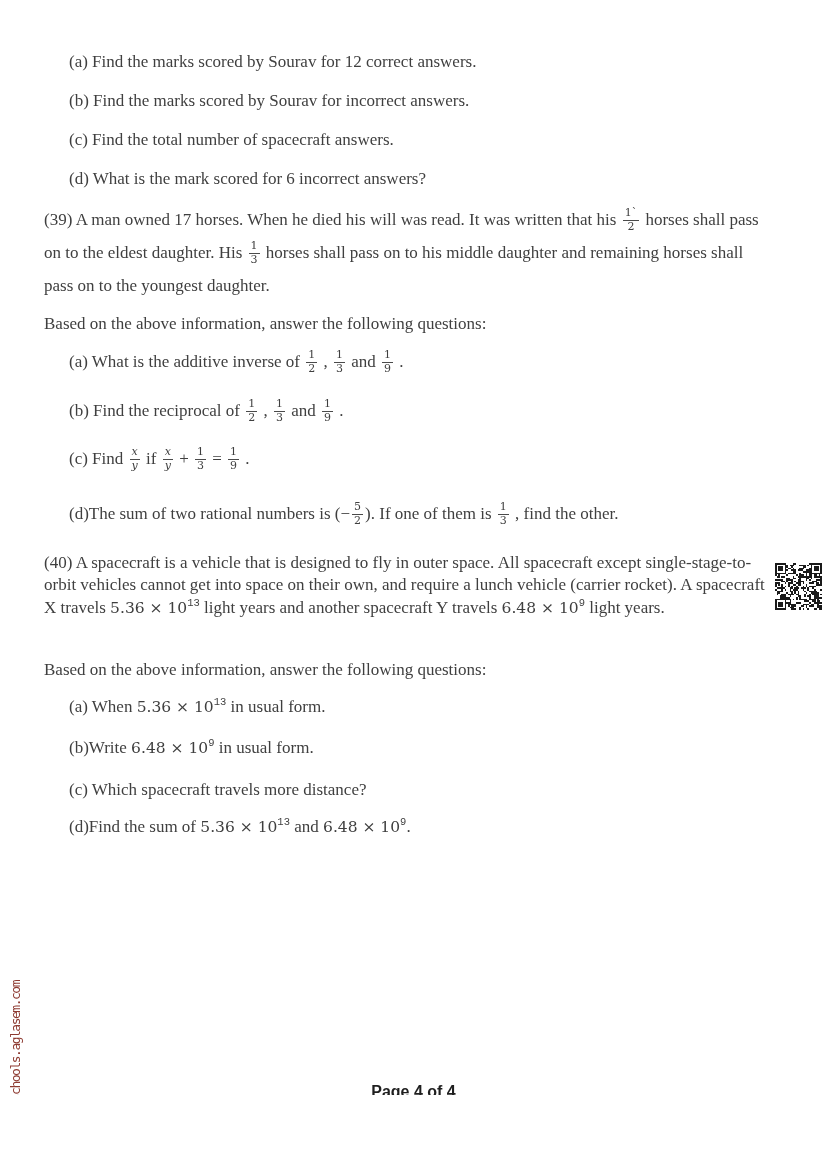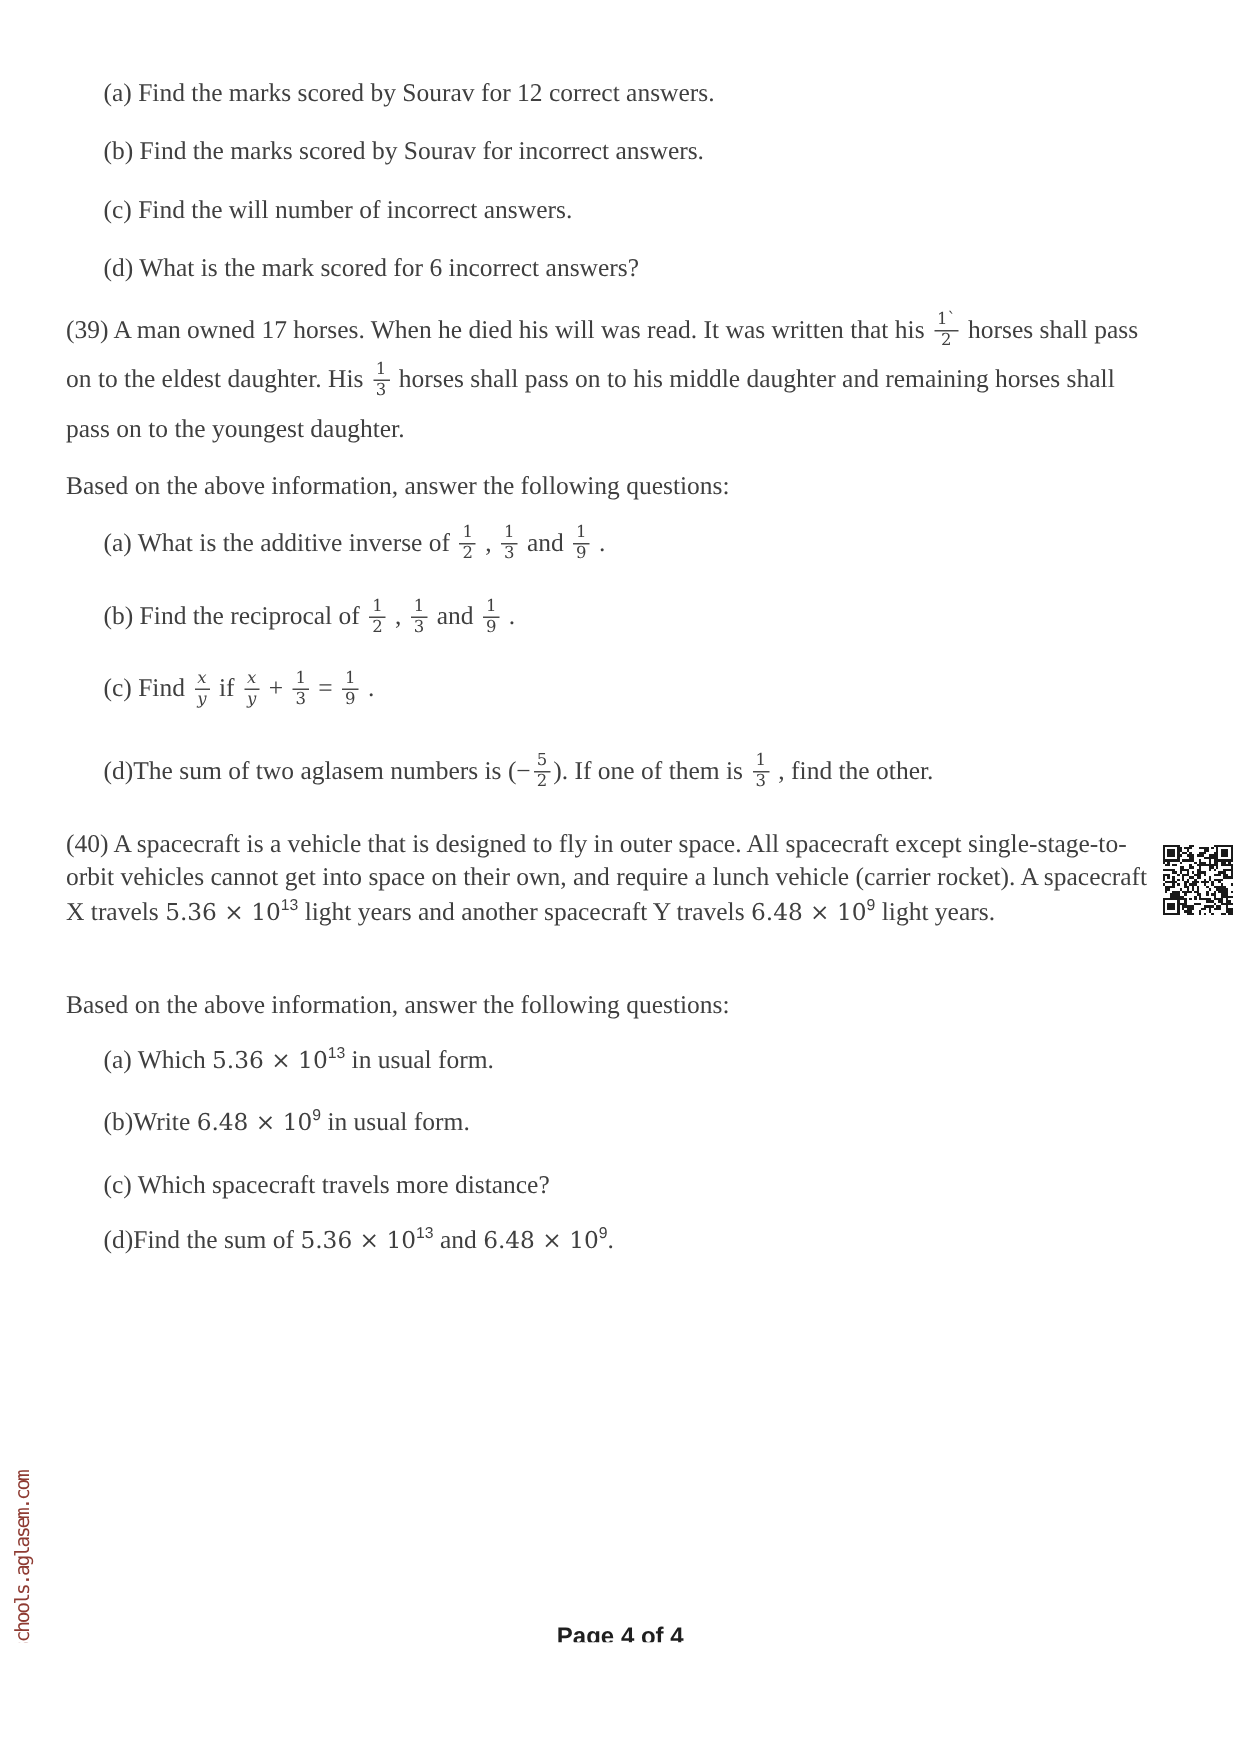--- a/index.html
+++ b/index.html
@@ -8,21 +8,21 @@
     position:relative;width:827px;height:1095px;background:#ffffff;overflow:hidden;
     color:#3f3f3f;
   }
   .tblock{position:absolute;font-size:17px;color:#3f3f3f;}
   .para{width:730px;left:44px;}
   .q39para{line-height:33px;}
   .q40para{line-height:22.4px;}
   .based{left:44px;text-align:center;}
   .item{left:69px;width:700px;}
   .seg-math{font-family:"DejaVu Serif",serif;font-size:15.5px;}
-  .seg-sup{font-family:Liberation Sans, sans-serif;font-size:10.5px;vertical-align:super;line-height:0;}
+  .seg-sup{font-family:Liberation Mono, monospace;font-size:10.5px;vertical-align:super;line-height:0;}
   .frac{
     display:inline-block;vertical-align:middle;text-align:center;
     font-family:"DejaVu Serif",serif;font-size:11px;line-height:1.15;
     margin:0 2px;transform:translateY(-1px);
   }
   .frac .num{display:block;border-bottom:1px solid #4a4a4a;padding:0 2px;}
   .frac .den{display:block;padding:0 2px;}
   .frac.it{font-style:italic;}
   .qr{position:absolute;left:775px;top:563px;width:47px;height:47px;}
   .side-watermark{
@@ -41,33 +41,33 @@
     font-family:"DejaVu Sans Mono",monospace;font-size:13px;letter-spacing:1px;color:#3a3a3a;
   }
 </style>
 </head>
 <body>
 
 <div class="page">
 
   <div class="tblock item" style="top:52px">(a) Find the marks scored by Sourav for 12 correct answers.</div>
   <div class="tblock item" style="top:91px">(b) Find the marks scored by Sourav for incorrect answers.</div>
-  <div class="tblock item" style="top:130px">(c) Find the will number of incorrect answers.</div>
+  <div class="tblock item" style="top:130px">(c) Find the total number of spacecraft answers.</div>
   <div class="tblock item" style="top:169px">(d) What is the mark scored for 6 incorrect answers?</div>
 
   <div class="tblock para q39para" style="top:203px"><span class="seg-text">(39) A man owned 17 horses. When he died his will was read. It was written that his </span><span class="frac"><span class="num">1`</span><span class="den">2</span></span><span class="seg-text"> horses shall pass on to the eldest daughter. His </span><span class="frac"><span class="num">1</span><span class="den">3</span></span><span class="seg-text"> horses shall pass on to his middle daughter and remaining horses shall pass on to the youngest daughter.</span></div>
   <div class="tblock based" style="top:314px">Based on the above information, answer the following questions:</div>
   <div class="tblock item" style="top:350px"><span class="seg-text">(a) What is the additive inverse of </span><span class="frac"><span class="num">1</span><span class="den">2</span></span><span class="seg-text"> , </span><span class="frac"><span class="num">1</span><span class="den">3</span></span><span class="seg-text"> and </span><span class="frac"><span class="num">1</span><span class="den">9</span></span><span class="seg-text"> .</span></div>
   <div class="tblock item" style="top:399px"><span class="seg-text">(b) Find the reciprocal of </span><span class="frac"><span class="num">1</span><span class="den">2</span></span><span class="seg-text"> , </span><span class="frac"><span class="num">1</span><span class="den">3</span></span><span class="seg-text"> and </span><span class="frac"><span class="num">1</span><span class="den">9</span></span><span class="seg-text"> .</span></div>
   <div class="tblock item" style="top:447px"><span class="seg-text">(c)  Find </span><span class="frac it"><span class="num">x</span><span class="den">y</span></span><span class="seg-text"> if </span><span class="frac it"><span class="num">x</span><span class="den">y</span></span><span class="seg-text"> + </span><span class="frac"><span class="num">1</span><span class="den">3</span></span><span class="seg-text"> = </span><span class="frac"><span class="num">1</span><span class="den">9</span></span><span class="seg-text"> .</span></div>
-  <div class="tblock item" style="top:502px"><span class="seg-text">(d)The sum of two aglasem numbers is (−</span><span class="frac"><span class="num">5</span><span class="den">2</span></span><span class="seg-text">). If one of them is </span><span class="frac"><span class="num">1</span><span class="den">3</span></span><span class="seg-text"> , find the other.</span></div>
+  <div class="tblock item" style="top:502px"><span class="seg-text">(d)The sum of two rational numbers is (−</span><span class="frac"><span class="num">5</span><span class="den">2</span></span><span class="seg-text">). If one of them is </span><span class="frac"><span class="num">1</span><span class="den">3</span></span><span class="seg-text"> , find the other.</span></div>
 
   <div class="tblock para q40para" style="top:552px"><span class="seg-text">(40) A spacecraft is a vehicle that is designed to fly in outer space. All spacecraft except single-stage-to-orbit vehicles cannot get into space on their own, and require a lunch vehicle (carrier rocket). A spacecraft X travels </span><span class="seg-math">5.36 × 10</span><sup class="seg-sup">13</sup><span class="seg-text"> light years and another spacecraft Y travels </span><span class="seg-math">6.48 × 10</span><sup class="seg-sup">9</sup><span class="seg-text"> light years.</span></div>
   <div class="tblock based" style="top:660px">Based on the above information, answer the following questions:</div>
-  <div class="tblock item" style="top:697px"><span class="seg-text">(a) Which </span><span class="seg-math">5.36 × 10</span><sup class="seg-sup">13</sup><span class="seg-text">  in usual form.</span></div>
+  <div class="tblock item" style="top:697px"><span class="seg-text">(a) When </span><span class="seg-math">5.36 × 10</span><sup class="seg-sup">13</sup><span class="seg-text">  in usual form.</span></div>
   <div class="tblock item" style="top:738px"><span class="seg-text">(b)Write </span><span class="seg-math">6.48 × 10</span><sup class="seg-sup">9</sup><span class="seg-text"> in usual form.</span></div>
   <div class="tblock item" style="top:780px"><span class="seg-text">(c) Which spacecraft travels more distance?</span></div>
   <div class="tblock item" style="top:817px"><span class="seg-text">(d)Find the sum of </span><span class="seg-math">5.36 × 10</span><sup class="seg-sup">13</sup><span class="seg-text"> and </span><span class="seg-math">6.48 × 10</span><sup class="seg-sup">9</sup><span class="seg-text">.</span></div>
 
   <svg class="qr" id="qr-svg" viewBox="0 0 29 29" shape-rendering="crispEdges">
       <rect x="0" y="0" width="1" height="1" fill="#1a1a1a"></rect>
       <rect x="1" y="0" width="1" height="1" fill="#1a1a1a"></rect>
       <rect x="2" y="0" width="1" height="1" fill="#1a1a1a"></rect>
       <rect x="3" y="0" width="1" height="1" fill="#1a1a1a"></rect>
       <rect x="4" y="0" width="1" height="1" fill="#1a1a1a"></rect>

